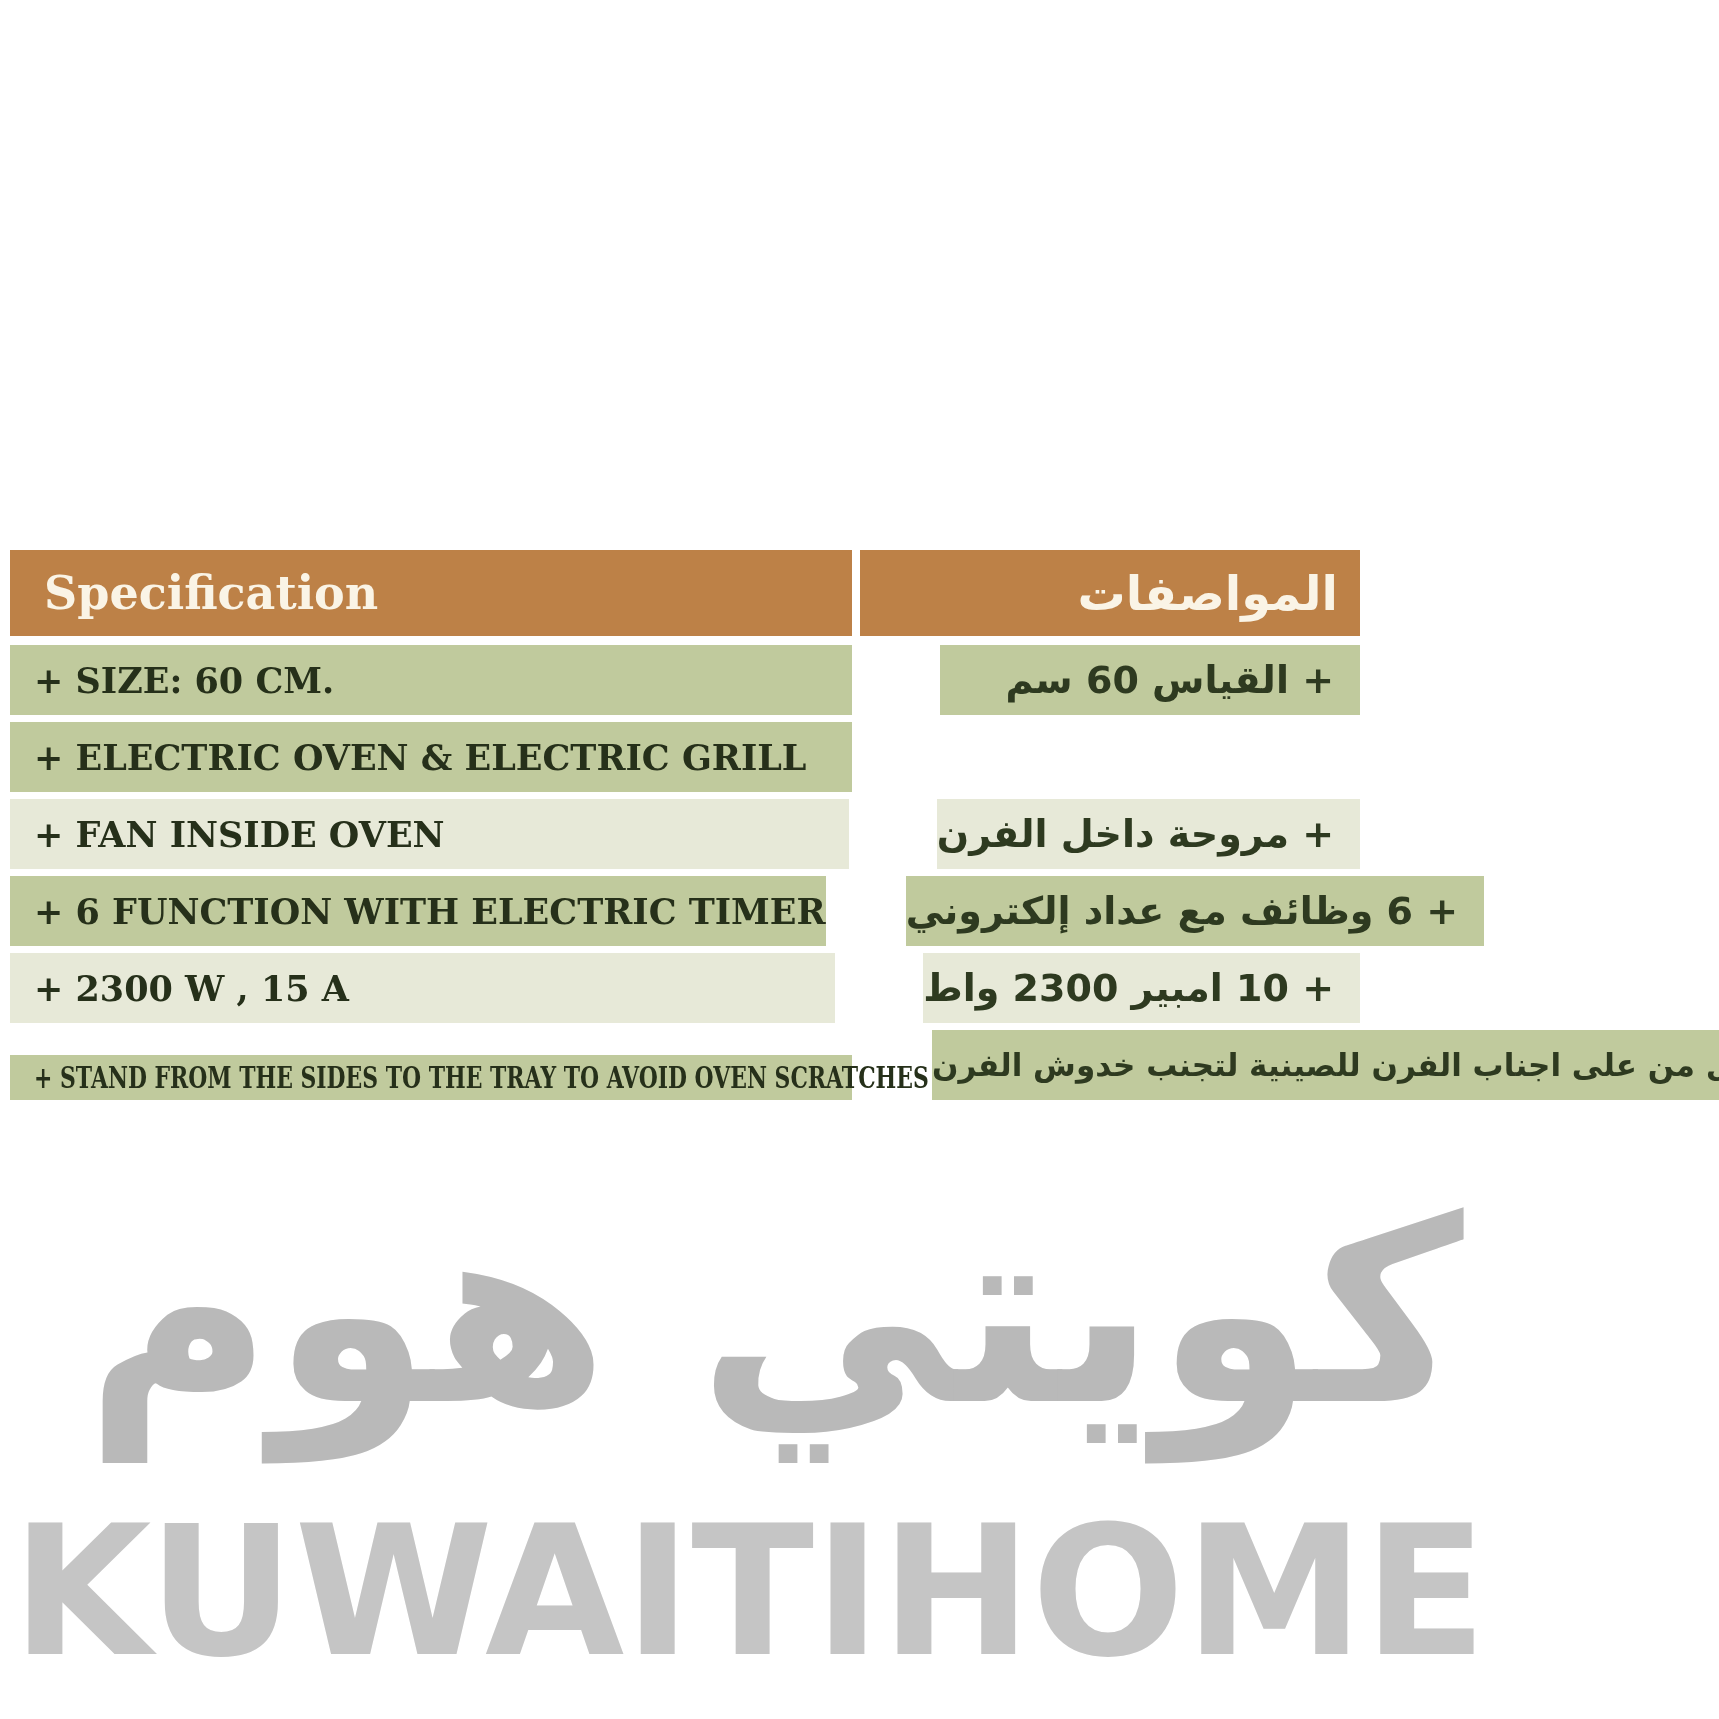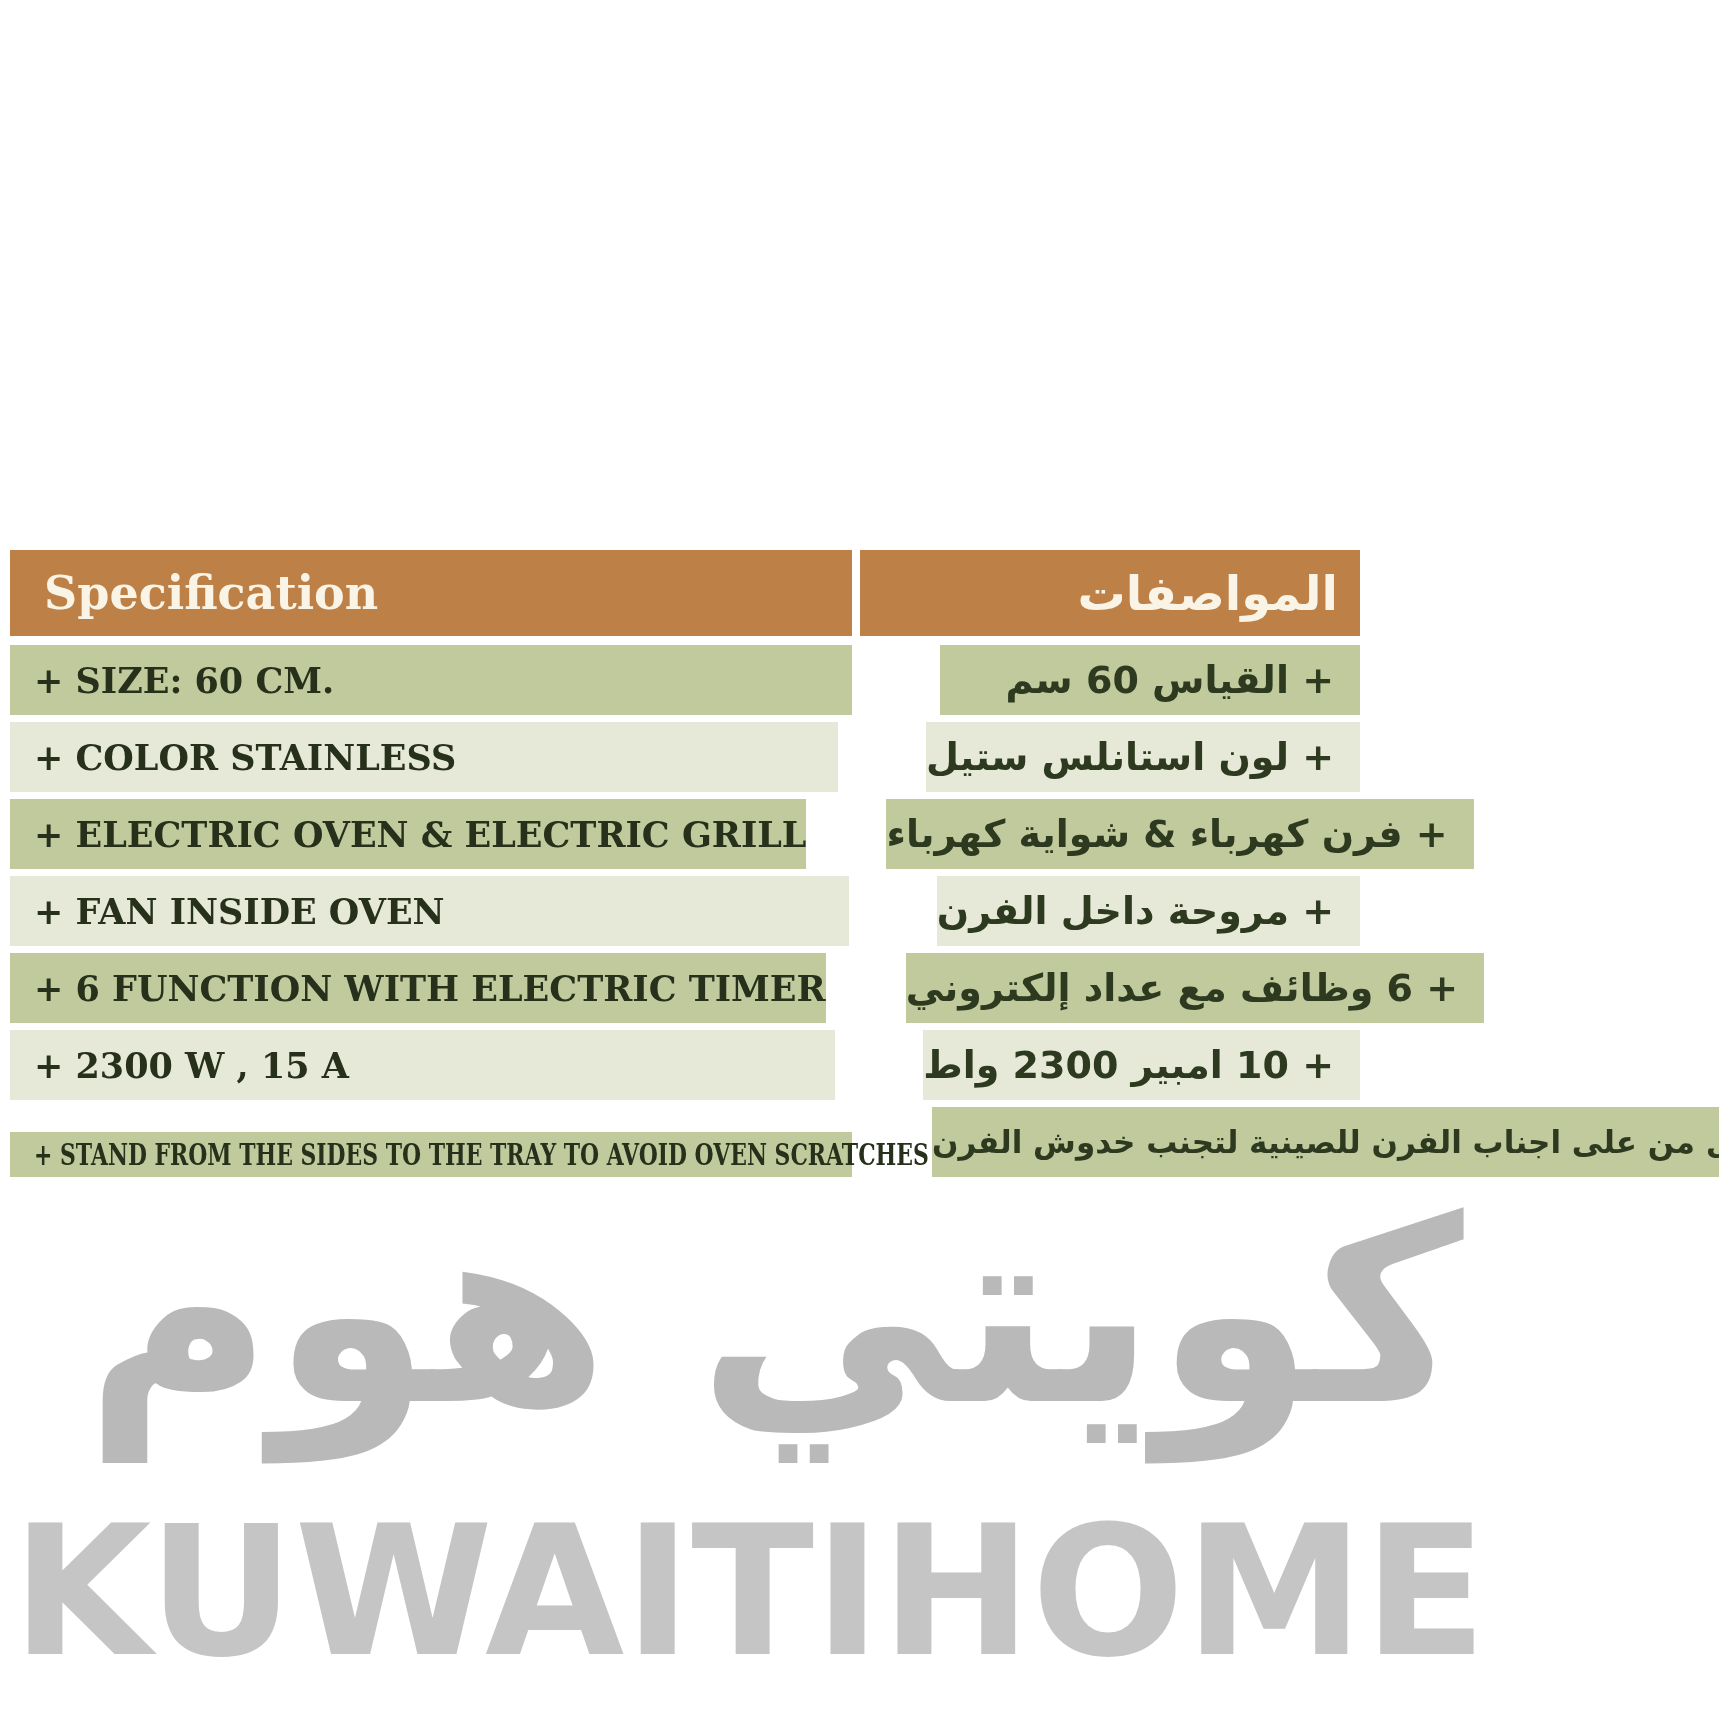--- a/index.html
+++ b/index.html
@@ -151,38 +151,26 @@
     <div class="t-row t-body-row row-dark">
       <div class="cell-en">
         <span>+ SIZE: 60 CM.</span>
       </div>
       <div class="cell-gap"></div>
       <div class="cell-ar">
         <span>+ القياس 60 سم</span>
       </div>
     </div>
 
-    <div class="t-row t-body-row row-light">
-      <div class="cell-en">
-        <span>+ COLOR STAINLESS</span>
-      </div>
-      <div class="cell-gap"></div>
-      <div class="cell-ar">
-        <span>+ لون استانلس ستيل</span>
-      </div>
-    </div>
 
     <div class="t-row t-body-row row-dark">
       <div class="cell-en">
         <span>+ ELECTRIC OVEN &amp; ELECTRIC GRILL</span>
       </div>
       <div class="cell-gap"></div>
-      <div class="cell-ar">
-        <span>+ فرن كهرباء &amp; شواية كهرباء</span>
-      </div>
     </div>
 
     <div class="t-row t-body-row row-light">
       <div class="cell-en">
         <span>+ FAN INSIDE OVEN</span>
       </div>
       <div class="cell-gap"></div>
       <div class="cell-ar">
         <span>+ مروحة داخل الفرن</span>
       </div>

